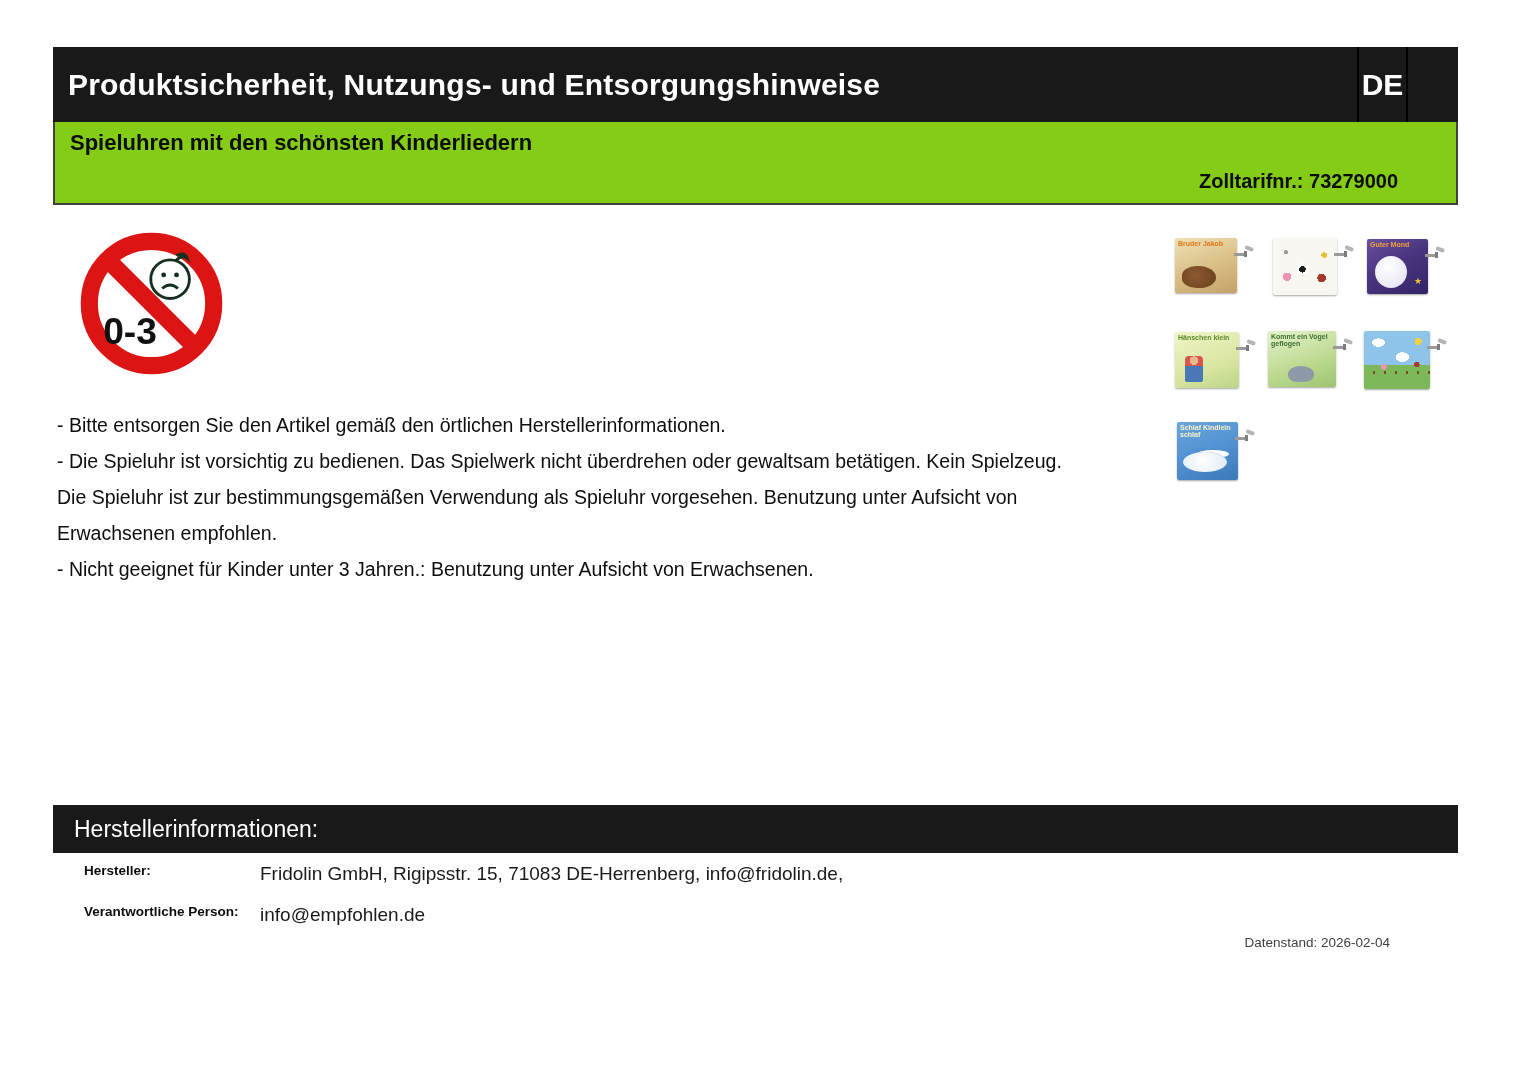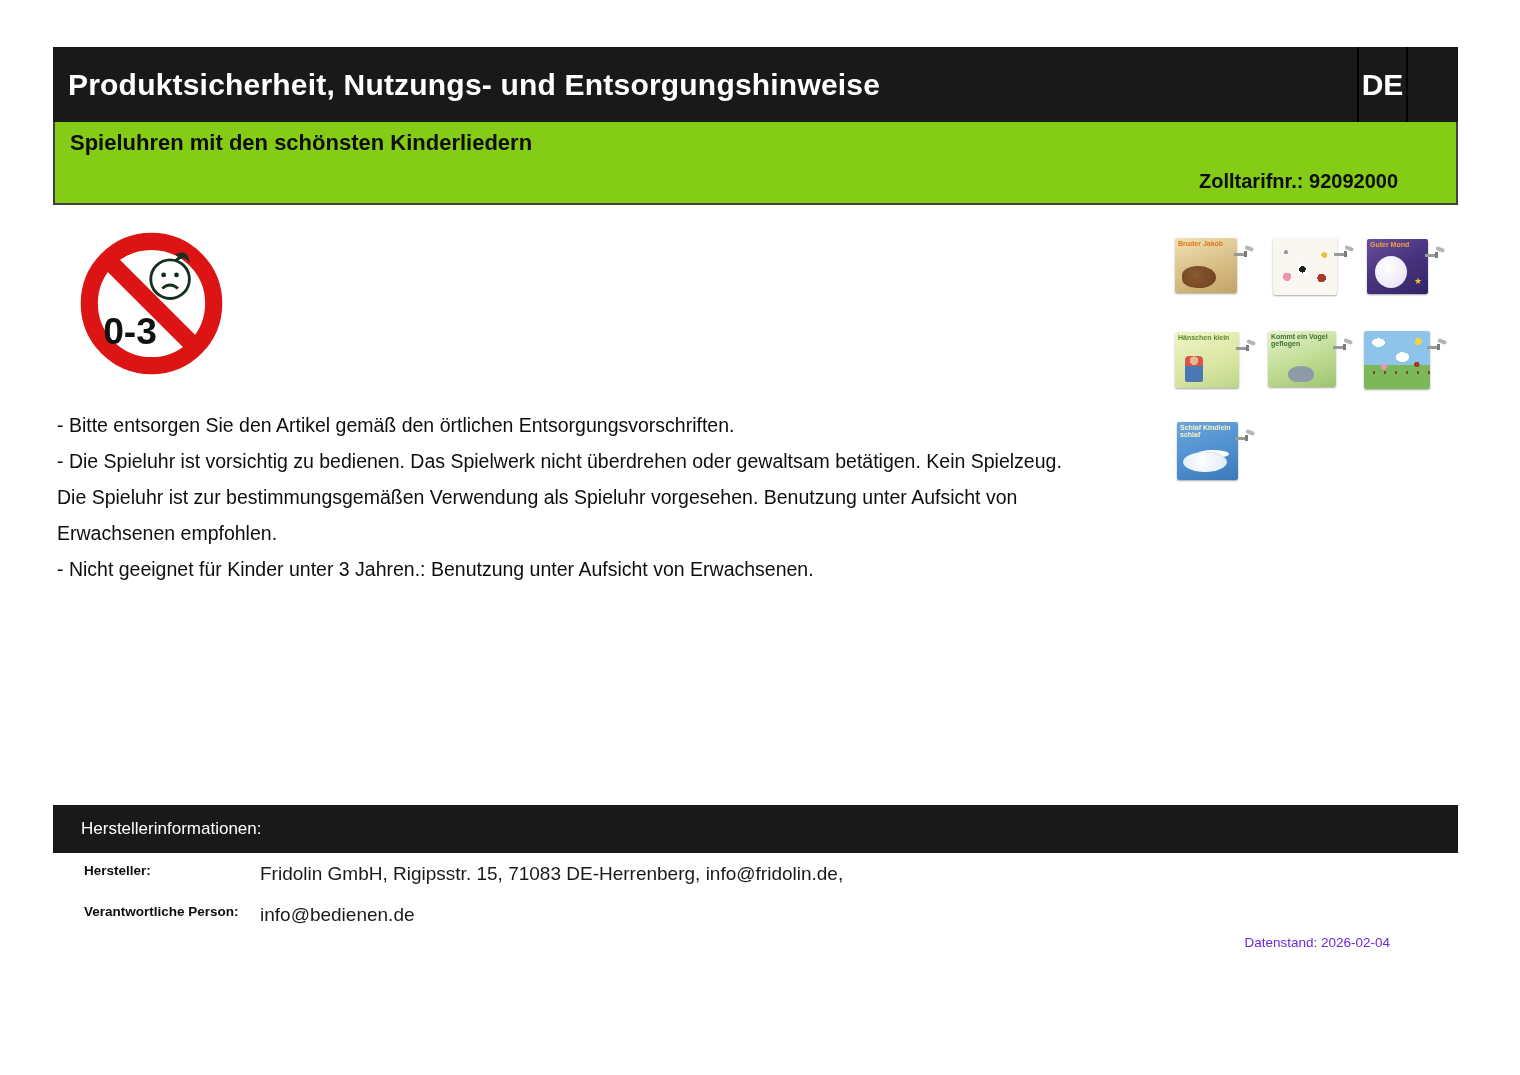--- a/index.html
+++ b/index.html
@@ -79,41 +79,41 @@
 
   .b7 { background:linear-gradient(160deg,#6aa6dc 0%,#4f8fd0 55%,#3d78b8 100%); }
   .b7::after { content:''; position:absolute; left:6px; bottom:8px; width:44px; height:20px;
     border-radius:50%; background:radial-gradient(circle at 45% 40%, #ffffff, #dce8f5);
     box-shadow:8px -8px 0 -6px #fff; }
   .t-sky { color:#fdf3c8; }
 
   
   .mfr-bar { position:absolute; left:53px; top:805px; width:1405px; height:48px;
     background:#191919; display:flex; align-items:center; }
-  .mfr-bar-title { color:#ffffff; font-size:17px; padding-left:28px; font-weight:normal; }
+  .mfr-bar-title { color:#ffffff; font-size:23px; padding-left:21px; font-weight:normal; }
 
   .mfr-row-label { position:absolute; left:84px; font-size:13.5px; font-weight:bold; color:#0d0d0d; }
   .mfr-row-value { position:absolute; left:260px; font-size:19px; color:#1a1a1a; }
   .r1 { top:863px; } .r2 { top:904px; }
 
-  .datenstand { position:absolute; right:130px; top:935px; font-size:13.5px; color:#6d28d9; }
+  .datenstand { position:absolute; right:130px; top:935px; font-size:13.5px; color:#404040; }
 </style>
 </head>
 <body>
 
 <div class="page">
 
   <div class="header-bar">
     <div class="header-title">Produktsicherheit, Nutzungs- und Entsorgungshinweise</div>
     <div class="de-cell">DE</div>
   </div>
 
   <div class="subheader">
     <div class="subheader-title">Spieluhren mit den schönsten Kinderliedern</div>
-    <div class="tariff">Zolltarifnr.: 92092000</div>
+    <div class="tariff">Zolltarifnr.: 73279000</div>
   </div>
 
   <div class="warn-wrap">
     <svg viewBox="0 0 100 100" width="143" height="143">
       <circle cx="50" cy="50" r="43.5" fill="#ffffff" stroke="#dd1414" stroke-width="12"></circle>
 
       <g stroke="#14301f" stroke-width="2" fill="none">
         <circle cx="63" cy="33" r="13.5"></circle>
         <path d="M66.5 20.5 Q71.5 15.5 75 18.5 Q73.5 13.5 67.5 16.5"></path>
         <path d="M57.5 39.5 Q63 34.5 68.5 39.5"></path>
@@ -185,30 +185,30 @@
   <div class="pbox b7" style="left:1177px;top:422px;width:61px;height:58px">
     <span class="ptitle t-sky">Schlaf Kindlein schlaf</span>
     <svg class="crank" viewBox="0 0 22 20">
       <rect x="0" y="9" width="11" height="3" fill="#9a9a9a"></rect>
       <rect x="10" y="7" width="3" height="6" fill="#7c7c7c"></rect>
       <rect x="11" y="1" width="9" height="4" rx="2" fill="#b5b5b5" transform="rotate(20 11 3)"></rect>
     </svg>
   </div>
 
   <div class="bodytext">
-    <p>- Bitte entsorgen Sie den Artikel gemäß den örtlichen Entsorgungsvorschriften.</p>
+    <p>- Bitte entsorgen Sie den Artikel gemäß den örtlichen Herstellerinformationen.</p>
     <p>- Die Spieluhr ist vorsichtig zu bedienen. Das Spielwerk nicht überdrehen oder gewaltsam betätigen. Kein Spielzeug. Die Spieluhr ist zur bestimmungsgemäßen Verwendung als Spieluhr vorgesehen. Benutzung unter Aufsicht von Erwachsenen empfohlen.</p>
     <p>- Nicht geeignet für Kinder unter 3 Jahren.: Benutzung unter Aufsicht von Erwachsenen.</p>
   </div>
 
   <div class="mfr-bar">
     <div class="mfr-bar-title">Herstellerinformationen:</div>
   </div>
 
   <div class="mfr-row-label r1">Hersteller:</div>
   <div class="mfr-row-value r1">Fridolin GmbH, Rigipsstr. 15, 71083 DE-Herrenberg, info@fridolin.de,</div>
 
   <div class="mfr-row-label r2">Verantwortliche Person:</div>
-  <div class="mfr-row-value r2">info@bedienen.de</div>
+  <div class="mfr-row-value r2">info@empfohlen.de</div>
 
   <div class="datenstand">Datenstand: 2026-02-04</div>
 
 </div>
 
 </body></html>

